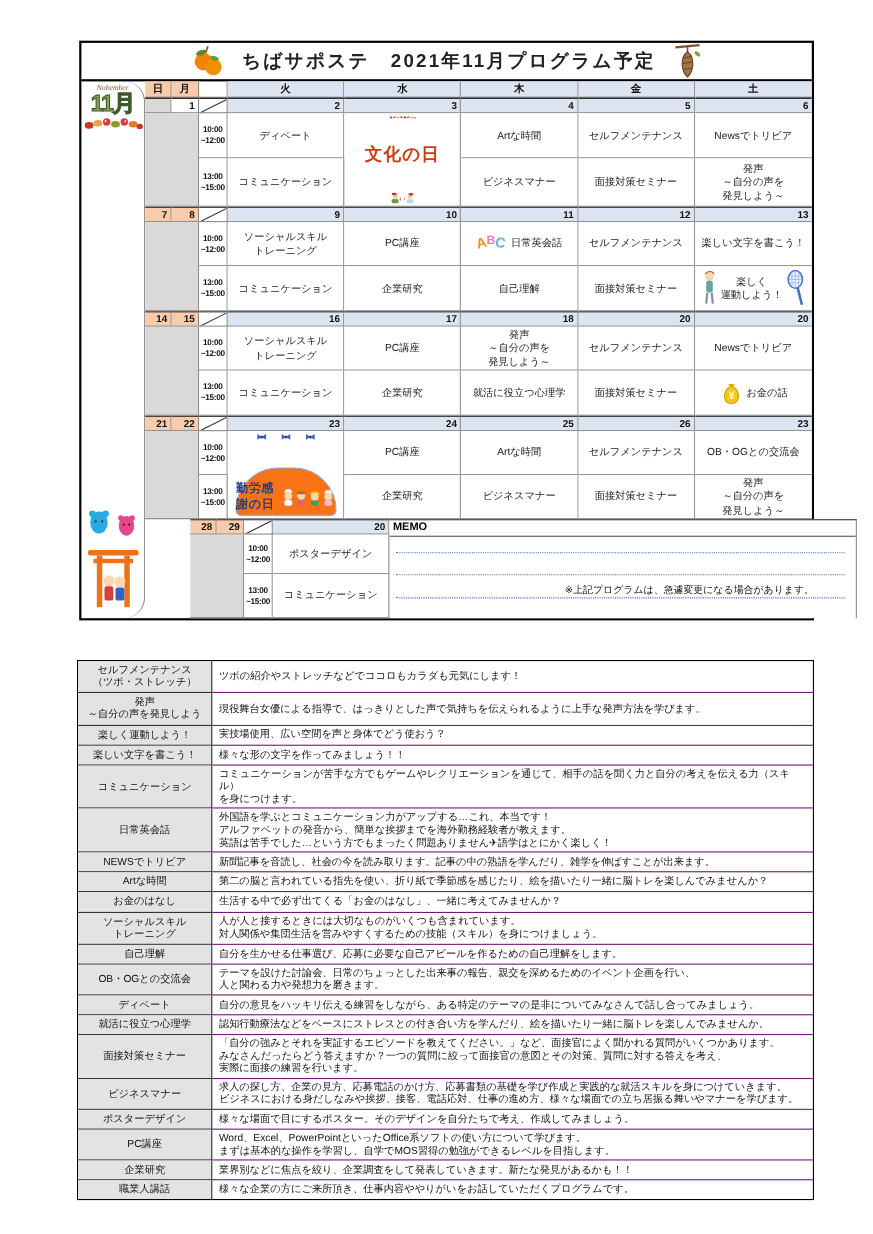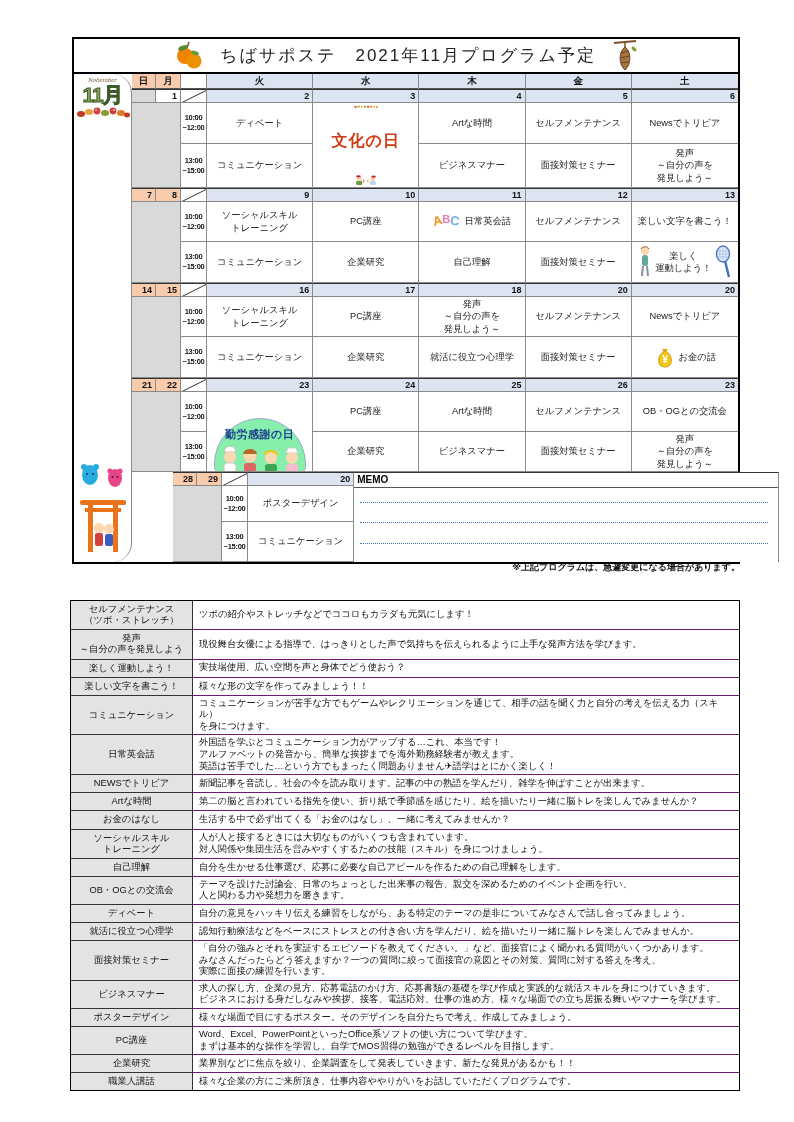--- a/index.html
+++ b/index.html
@@ -4,21 +4,21 @@
 <style>
   html,body{margin:0;padding:0;}
   body{
     width:794px;height:1122px;background:#ffffff;position:relative;
     font-family:"Liberation Sans","DejaVu Sans",sans-serif;color:#111;
     -webkit-font-smoothing:antialiased;
   }
   
   .cal{position:absolute;left:72px;top:37px;width:668px;border:2px solid #000;box-sizing:border-box;background:#fff;}
   .title-row{height:33px;display:flex;align-items:center;justify-content:center;gap:16px;border-bottom:2px solid #000;}
-  .title-text{font-size:17px;font-weight:normal;letter-spacing:2px;color:#222;}
+  .title-text{font-size:17px;font-weight:bold;letter-spacing:2px;color:#222;}
   .cal-body{display:flex;}
   .deco{width:58px;border-right:1px solid #8a8a8a;box-sizing:border-box;display:flex;flex-direction:column;justify-content:space-between;align-items:center;padding:3px 1px 4px 1px;border-radius:19px;}
   .main{width:606px;}
   .hdr,.week{display:grid;grid-template-columns:24px 25px 26px repeat(5,106.2px);}
   .hdr{height:15px;}
   .hc{border-right:1px solid #8a8a8a;border-bottom:1px solid #555;box-sizing:border-box;font-size:9.5px;font-weight:bold;display:flex;align-items:center;justify-content:center;}
   .hc.sm{background:#f8cbad;}
   .hc.wd{background:#dce3f1;}
   .hc:last-child,.week .g8,.memo{border-right:none;}
   .w1{grid-template-rows:14px 41px 44px;}
@@ -35,40 +35,40 @@
   .diag svg{position:absolute;left:0;top:0;}
   .grey2{grid-column:1/3;grid-row:2/4;background:#d9d9d9;}
   .time{font-size:7.5px;font-weight:bold;letter-spacing:-0.3px;display:flex;align-items:center;justify-content:center;text-align:center;line-height:1.3;white-space:pre-line;}
   .prog{font-size:9.3px;color:#222;display:flex;align-items:center;justify-content:center;text-align:center;line-height:1.3;white-space:pre-line;padding:1px;}
   .g1{grid-column:1}.g2{grid-column:2}.g3{grid-column:3}.g4{grid-column:4}
   .g5{grid-column:5}.g6{grid-column:6}.g7{grid-column:7}.g8{grid-column:8}
   .r1{grid-row:1}.r2{grid-row:2}.r3{grid-row:3}.r23{grid-row:2/4}
   
   .holiday-cell{display:flex;flex-direction:column;align-items:center;justify-content:flex-start;padding:2px 1px;gap:24px;}
   .cday-text{font-size:16px;font-weight:bold;color:#cf3a14;letter-spacing:1px;line-height:1.1;}
-  .lday-arch{width:92px;height:62px;background:#86efac;border:1px solid #9aa8d0;border-radius:46px 46px 6px 6px;display:flex;flex-direction:column;align-items:center;justify-content:flex-end;padding-top:8px;box-sizing:border-box;}
+  .lday-arch{width:92px;height:62px;background:#f97316;border:1px solid #9aa8d0;border-radius:46px 46px 6px 6px;display:flex;align-items:center;justify-content:flex-end;padding-top:8px;box-sizing:border-box;}
   .lday-text{font-size:11px;font-weight:bold;color:#1f3d8f;letter-spacing:0.5px;}
   
   .icon-row{display:flex;align-items:center;justify-content:center;gap:3px;}
   .abc{display:inline-flex;align-items:flex-end;margin-right:2px;}
   .abc i{font-style:normal;font-weight:bold;display:inline-block;}
   .abc .la{color:#f0941e;font-size:13px;transform:rotate(-14deg);}
   .abc .lb{color:#ee7bb0;font-size:11px;transform:translateY(-4px);}
   .abc .lc{color:#6db3dd;font-size:13px;transform:rotate(10deg);}
   
   .memo{grid-column:5/9;grid-row:1/4;border-top:1.5px solid #333;border-bottom:none;display:flex;flex-direction:column;background:#fff;}
   .memo-top{height:14px;line-height:13px;border-bottom:1px solid #555;font-size:10px;font-weight:bold;padding-left:3px;color:#000;}
   .memo-lines{flex:1;display:flex;flex-direction:column;justify-content:space-around;padding:4px 10px 8px 6px;}
   .memo-line{height:0;border-bottom:1.6px dotted #4472c4;}
   
   .nov{display:flex;flex-direction:column;align-items:center;line-height:1;}
   .nov-en{font-size:7px;color:#7a5a30;font-family:"Liberation Serif","DejaVu Serif",serif;font-style:italic;}
   .nov-jp{font-size:21px;font-weight:bold;color:#8aa653;-webkit-text-stroke:1px #3c5a2a;letter-spacing:-1px;}
   
-  .note-right{position:absolute;top:561px;right:54px;font-size:9px;color:#111;font-weight:bold;}
+  .note-right{position:absolute;top:530px;right:54px;font-size:9px;color:#111;}
   .notes{position:absolute;left:70px;top:602px;font-size:10px;font-weight:bold;line-height:1.3;color:#000;white-space:pre-line;}
   
   .desc{position:absolute;left:70px;top:600px;width:670px;border:1.5px solid #000;box-sizing:border-box;display:grid;grid-template-columns:122px 1fr;background:#fff;}
   .dl{background:#e3e3e3;border-right:1px solid #333;border-bottom:1px solid #333;display:flex;align-items:center;justify-content:center;text-align:center;font-size:9.3px;line-height:1.2;white-space:pre-line;padding:3px 2px;box-sizing:border-box;}
   .dd{border-bottom:1px solid #701a75;font-size:9.3px;line-height:1.24;display:flex;align-items:center;white-space:pre-line;padding:2px 6px;box-sizing:border-box;color:#111;}
   .desc > :nth-last-child(-n+2){border-bottom:none;}
 </style>
 </head>
 <body>
 

